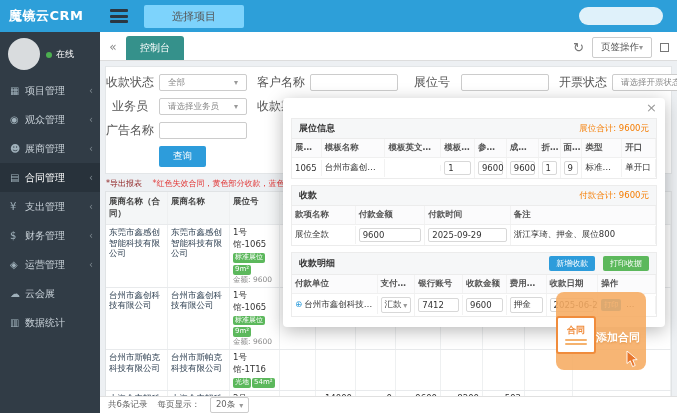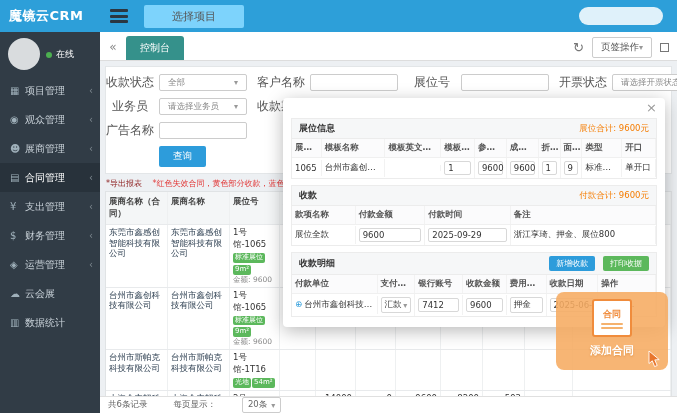--- a/index.html
+++ b/index.html
@@ -52,21 +52,21 @@
 .td{padding:2px 3px;border-right:1px solid #eef0f1;overflow:hidden}
 .c1{width:62px}.c2{width:62px}.c3{width:50px}.c4{width:36px}.c5{width:40px}.c6{width:40px}
 .c7{width:45px}.c8{width:42px}.c9{width:42px}.c10{width:48px}.c11{flex:1}
 .thead .td{padding:4px 3px}
 .name{color:#2c3e50;line-height:1.25}
 .badge{display:inline-block;background:#5cb85c;color:#fff;font-size:7px;border-radius:2px;padding:0 2px;margin:1px 1px 0 0;line-height:1.4}
 .bno{color:#333}
 .bamt{color:#888;font-size:7.5px}
 .num{text-align:right;color:#333}
 
-.pfoot{position:absolute;left:100px;right:0;bottom:0;height:17px;background:#fff;border-top:1px solid #e0e0e0;display:flex;align-items:center;padding-left:8px;font-size:8.5px;color:#666;gap:26px;z-index:16}
+.pfoot{position:absolute;left:100px;right:0;bottom:0;height:17px;background:#fff;border-top:1px solid #e0e0e0;display:flex;align-items:center;padding-left:8px;font-size:8.5px;color:#666;gap:10px;z-index:16}
 .pp-select{border:1px solid #ccc;border-radius:2px;padding:1px 5px;display:flex;gap:4px;align-items:center;background:#fff;cursor:pointer}
 
 .modal{position:absolute;left:283px;top:98px;width:382px;background:#fff;border-radius:4px;box-shadow:0 4px 18px rgba(0,0,0,.28);z-index:50;padding:14px 8px 10px 8px;font-size:8.5px}
 .modal-close{position:absolute;top:3px;right:8px;color:#999;font-size:13px;cursor:pointer;line-height:1}
 .sec-strip{display:flex;justify-content:space-between;align-items:center;background:#f6f7f8;border:1px solid #ececec;padding:3px 7px;margin-top:6px}
 .sec-strip:first-of-type{margin-top:0}
 .sec-title{font-weight:bold;color:#333;font-size:9px}
 .sec-total{color:#f57c00;font-size:8.5px}
 .mtable{border:1px solid #ececec;border-top:none}
 .mrow{display:flex;border-bottom:1px solid #f0f0f0;align-items:center}
@@ -79,21 +79,21 @@
 
 .p1{width:64px}.p2{width:70px}.p3{width:86px}.p4{width:146px}
 
 .d1{width:86px}.d2{width:38px}.d3{width:48px}.d4{width:44px}.d5{width:40px}.d6{width:52px}.d7{width:58px}
 .btn-blue{background:#2d9cdb;color:#fff;border:none;border-radius:2px;font-size:8px;padding:2px 7px;cursor:pointer}
 .btn-green{background:#5cb85c;color:#fff;border:none;border-radius:2px;font-size:8px;padding:2px 7px;cursor:pointer;margin-left:5px}
 .abtn{border:none;border-radius:2px;color:#fff;font-size:7px;padding:1px 3px;margin-right:2px;cursor:pointer}
 .a-blue{background:#2d9cdb}.a-red{background:#e8594a}
 .plus{color:#2d9cdb;margin-right:2px}
 
-.guide{position:absolute;left:556px;top:292px;width:112px;height:78px;background:rgba(246,171,97,.88);border-radius:8px;z-index:60;display:flex;flex-direction:column;align-items:center;padding-top:7px}
+.guide{position:absolute;left:556px;top:292px;width:90px;height:78px;background:rgba(246,171,97,.88);border-radius:8px;z-index:60;display:flex;flex-direction:row;align-items:center;padding-top:7px}
 .gicon{width:40px;height:38px;background:#fff;border:2px solid #f08c3c;border-radius:3px;display:flex;flex-direction:column;align-items:center;justify-content:center;gap:2px}
 .gicon .gt{color:#f08c3c;font-weight:bold;font-size:9px}
 .gicon .gl{width:22px;height:2px;background:#f5b26e;border-radius:1px}
 .glabel{margin-top:6px;color:#fff;font-weight:bold;font-size:11px;text-shadow:0 1px 2px rgba(200,100,0,.4);cursor:pointer}
 .gcursor{position:absolute;right:6px;bottom:2px}
 </style>
 </head>
 <body>
 
 <div class="app">

